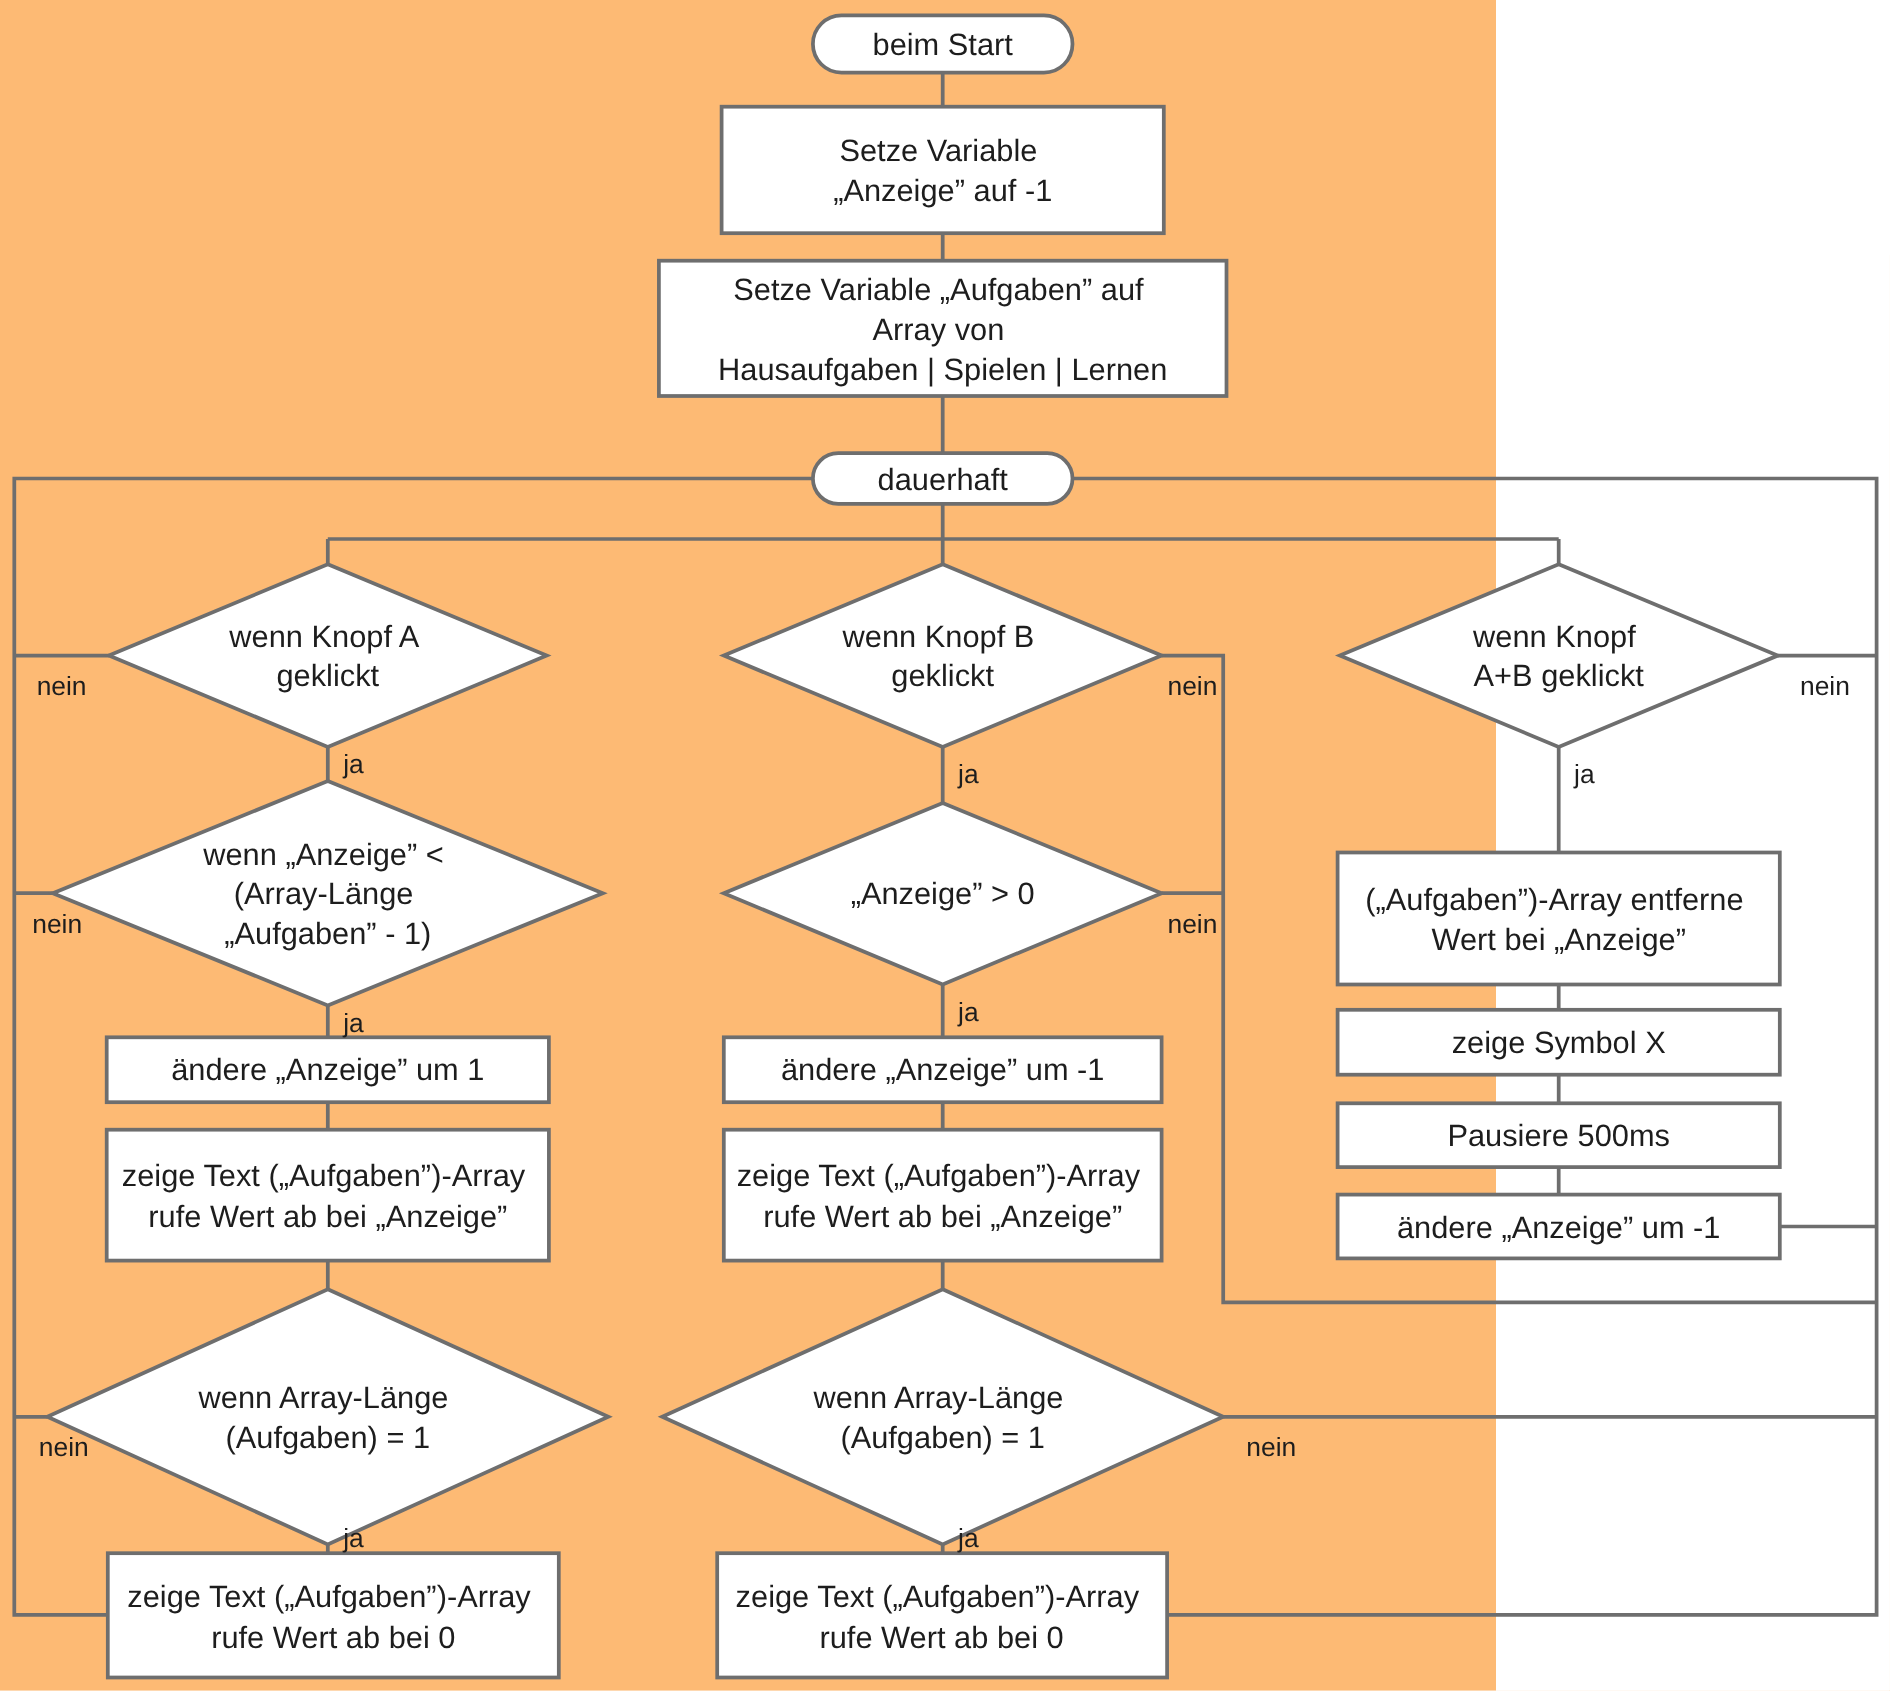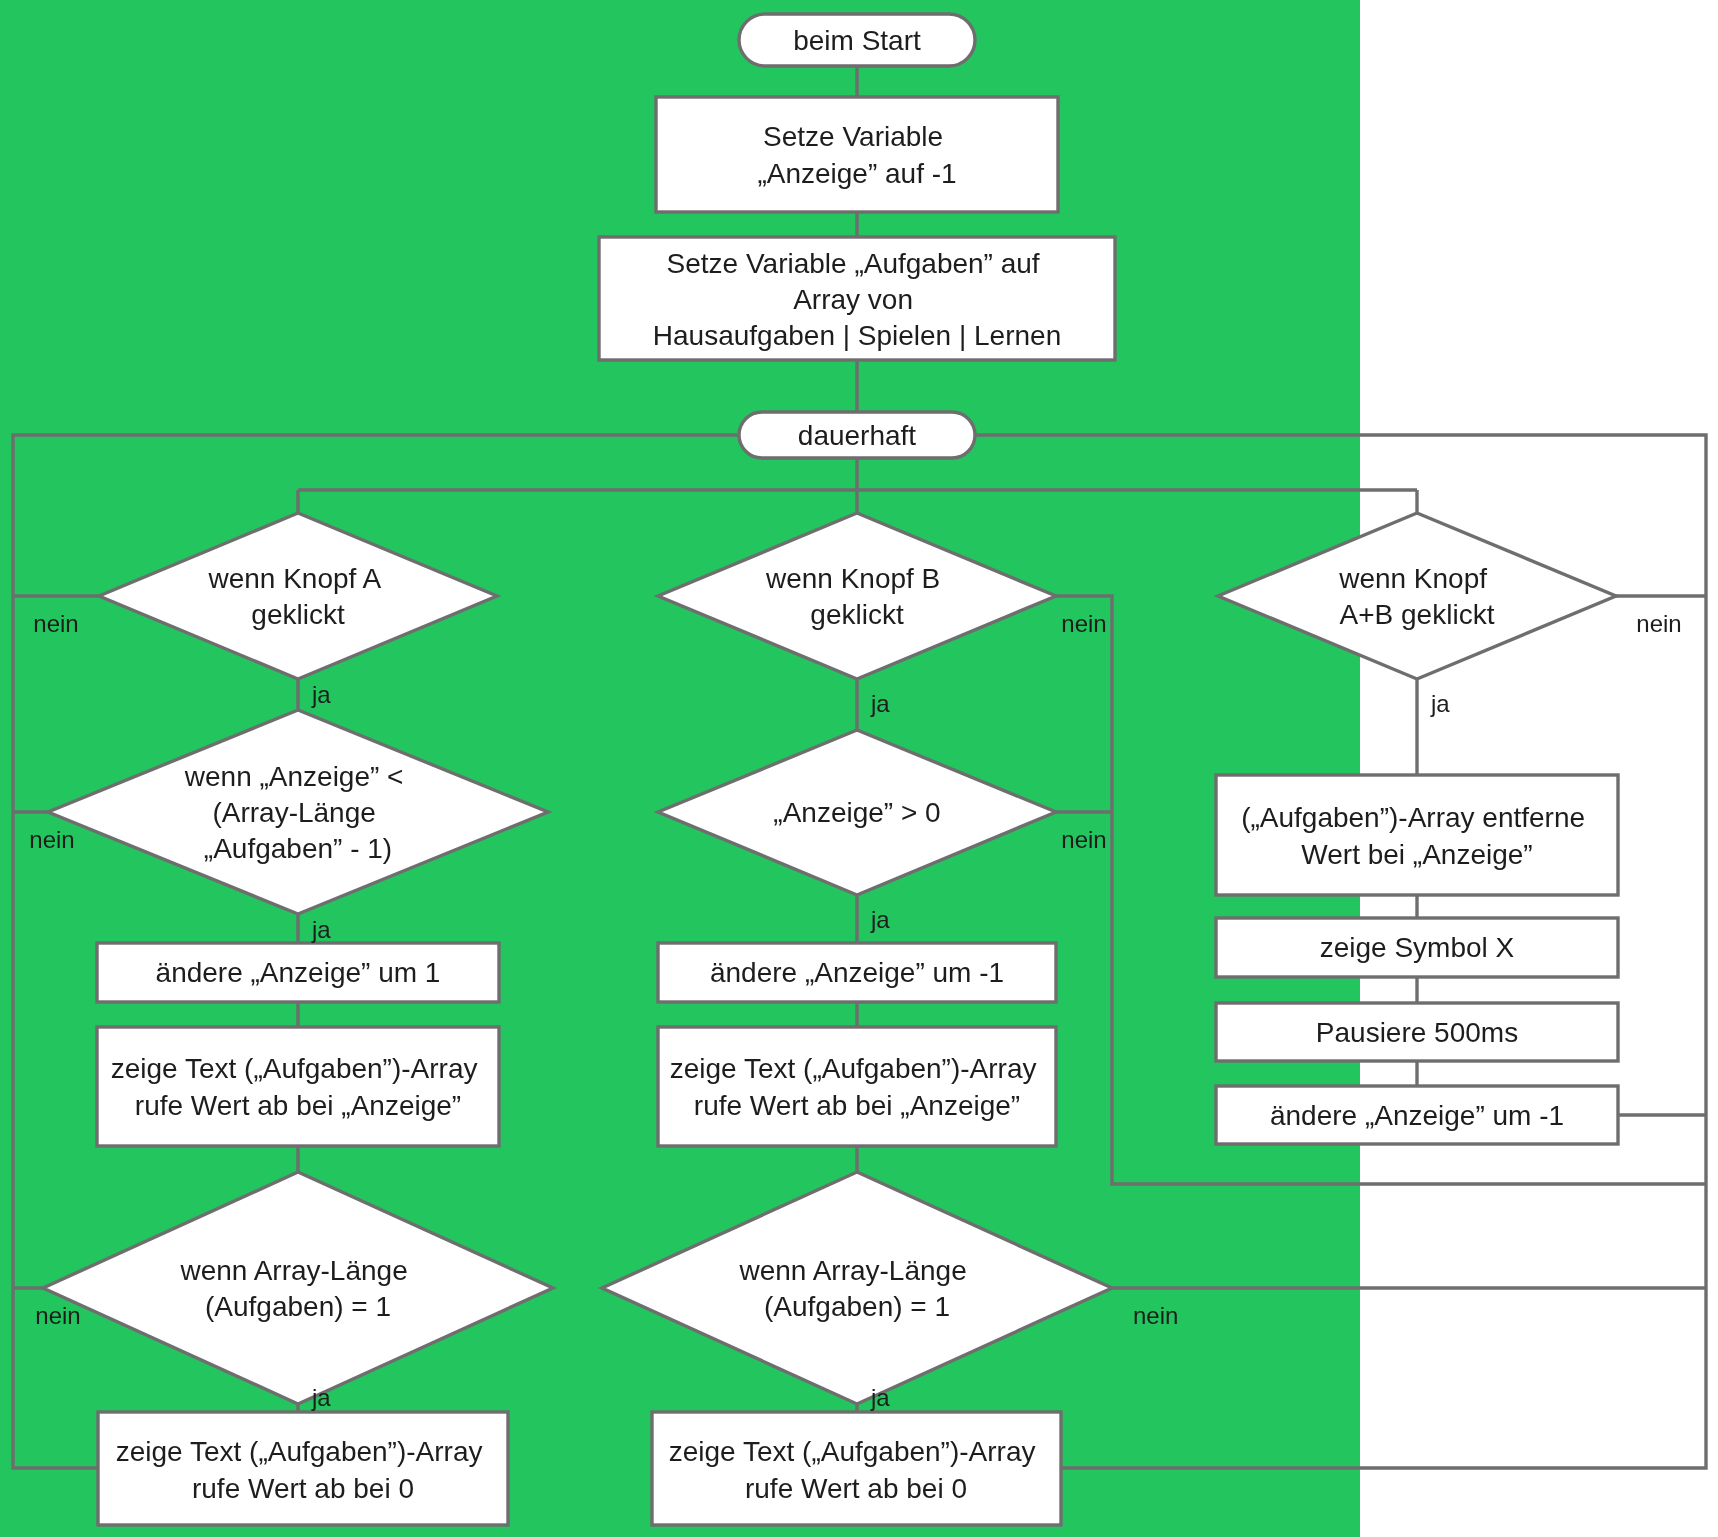--- a/index.html
+++ b/index.html
@@ -4,21 +4,21 @@
 <style>
   html, body {
     margin: 0;
     padding: 0;
     background: #ffffff;
   }
   .stage {
     width: 1360px;
     height: 1537px;
     position: relative;
-    background: #22c55e;
+    background: #fdba74;
     font-family: "Liberation Sans", sans-serif;
   }
   svg { display: block; }
   .shape {
     fill: #ffffff;
     stroke: #6e6e6e;
     stroke-width: 3.4;
   }
   .edge {
     fill: none;

